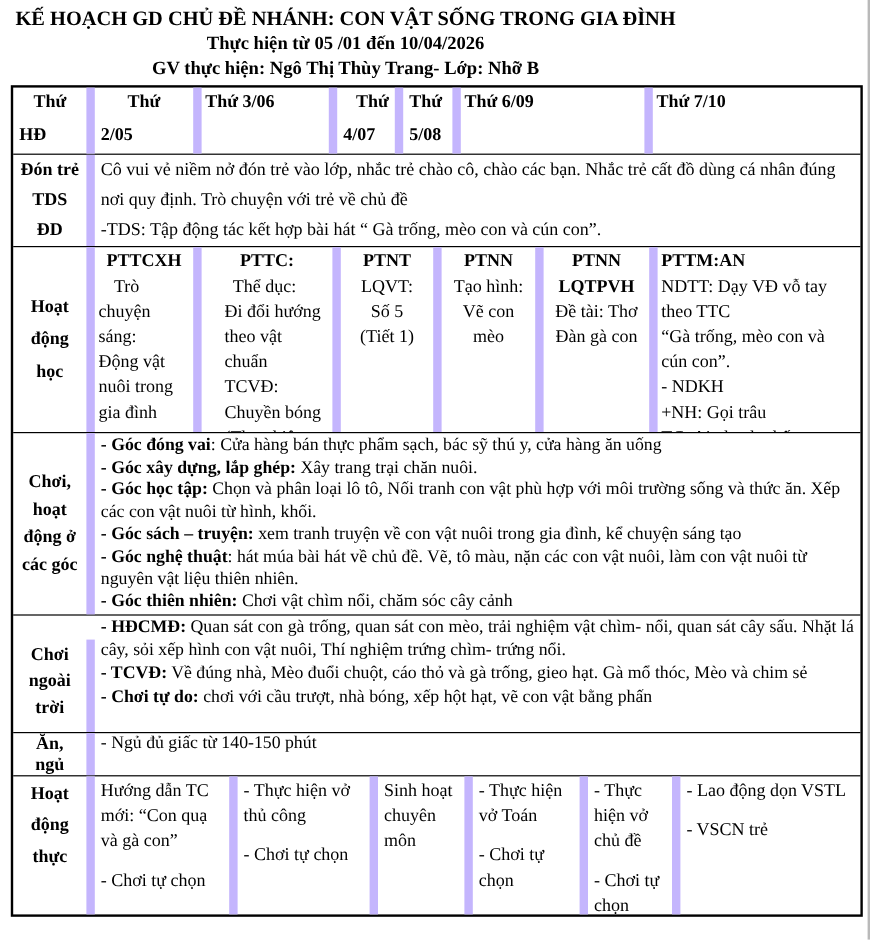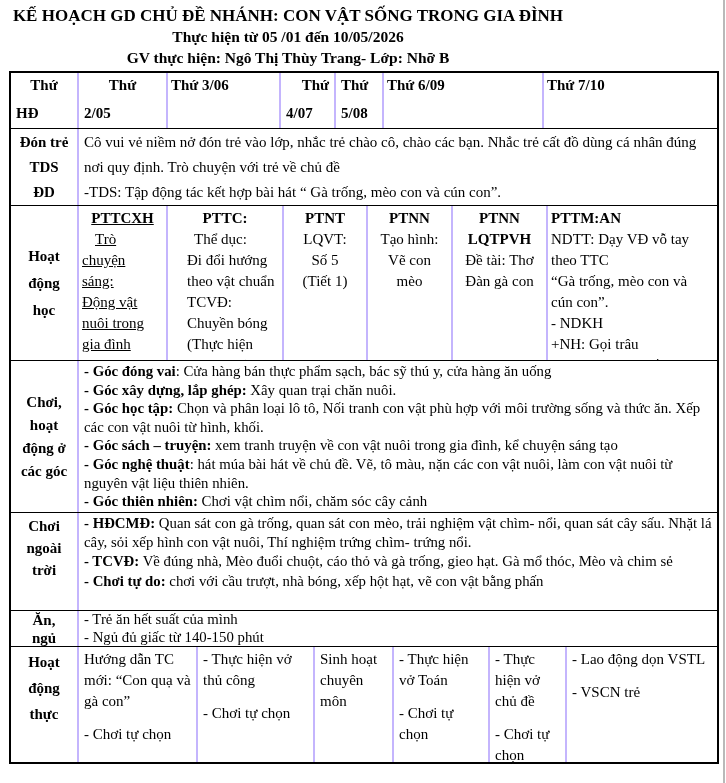--- a/index.html
+++ b/index.html
@@ -9,71 +9,71 @@
   
   .doc-hdr{position:absolute;left:0;top:5px;width:576px;text-align:center;font-weight:bold;}
   .t1{font-size:17px;line-height:21px;}
   .t2{font-size:15.5px;line-height:20px;margin-top:1px;}
   .t3{font-size:15.5px;line-height:20px;margin-top:1px;}
   
   .tbl{position:absolute;left:9px;top:71px;width:710px;border:2px solid #000;
        box-sizing:border-box;background:#fff;font-size:15px;}
   .row{display:flex;border-bottom:1px solid #000;align-items:stretch;box-sizing:border-box;}
   .row:last-child{border-bottom:none;}
-  .cell{border-right:2px solid #c4b5fd;box-sizing:border-box;overflow:hidden;flex-shrink:0;}
+  .cell{border-right:7px solid #c4b5fd;box-sizing:border-box;overflow:hidden;flex-shrink:0;}
   .cell.last{border-right:none;flex:1 1 auto;}
   .lbl{width:68px;font-weight:bold;text-align:center;flex-shrink:0;}
   .pad{padding:1px 5px;}
   .pre{white-space:pre-line;}
   .ctr{text-align:center;}
   .head{font-weight:bold;text-align:center;}
   
   .r1{height:56px;font-weight:bold;}
   .r1 .cell{display:flex;flex-direction:column;justify-content:space-between;padding:4px 3px 6px;}
   .r1 .one{justify-content:flex-start;}
   .r1 .top-c{text-align:center;}
   .r1 .top-r{text-align:right;padding-right:2px;}
   .r1 .bot-l{text-align:left;padding-left:2px;}
   
   .r2{height:77px;line-height:25px;}
   .r2 .lbl{padding-top:1px;line-height:25px;}
   
   .r3{height:155px;line-height:21px;}
   .r3 .lbl{display:flex;flex-direction:column;justify-content:center;line-height:27px;}
   .r3 .cell{padding:2px 3px;}
-  .c1-68{width:68px;} .c89{width:89px;text-decoration:underline;} .c116{width:116px;} .c84{width:84px;}
+  .c1-68{width:68px;} .c89{width:89px;} .c116{width:116px;} .c84{width:84px;}
   .c85{width:85px;} .c95{width:95px;}
   .ind{text-indent:13px;}
   .ind8{text-indent:7px;margin-left:16px;}
   
   .r4{height:152px;font-size:14.8px;line-height:18.6px;}
   .r4 .lbl{display:flex;flex-direction:column;justify-content:center;line-height:23px;font-size:15px;}
   
   .r5{height:98px;font-size:14.8px;line-height:19.2px;}
-  .r5 .lbl{padding-top:2px;line-height:22px;font-size:15px;}
+  .r5 .lbl{padding-top:2px;line-height:22px;font-size:15px;margin-top:20px;}
   
   .r6{height:36px;font-size:14.8px;line-height:17.5px;}
   .r6 .lbl{line-height:17.5px;padding-top:1px;font-size:15px;}
   .r6 .pad{padding:0 5px;}
   
   .r7{height:115px;line-height:21px;}
   .r7 .lbl{padding-top:3px;line-height:26px;}
   .r7 .cell{padding:2px 5px;}
   .r7 .p + .p{margin-top:12px;}
   .w119{width:119px;} .w117{width:117px;} .w79{width:79px;} .w96{width:96px;} .w77{width:77px;}
   .hw89{width:89px;} .hw113{width:113px;} .hw55{width:55px;} .hw48{width:48px;} .hw160{width:160px;}
   
   .scan-edge{position:absolute;right:1px;top:0;width:2px;height:783px;background:#b9b9b9;}
 </style>
 </head>
 <body>
 
 <div class="doc-hdr">
   <div class="t1">KẾ HOẠCH GD CHỦ ĐỀ NHÁNH: CON VẬT SỐNG TRONG GIA ĐÌNH</div>
-  <div class="t2">Thực hiện từ 05 /01 đến 10/05/2026</div>
+  <div class="t2">Thực hiện từ 05 /01 đến 10/04/2026</div>
   <div class="t3">GV thực hiện: Ngô Thị Thùy Trang- Lớp: Nhỡ B</div>
 </div>
 
 <div class="tbl">
 
   <div class="row r1">
     <div class="cell c1-68">
       <span class="top-c">Thứ</span>
       <span class="bot-l">HĐ</span>
     </div>
@@ -169,21 +169,21 @@
 
   <div class="row r4">
     <div class="cell lbl">
       <span>Chơi,</span>
       <span>hoạt</span>
       <span>động ở</span>
       <span>các góc</span>
     </div>
     <div class="cell last pad">
       <div><span class="b">- Góc đóng vai</span><span>: Cửa hàng bán thực phẩm sạch, bác sỹ thú y, cửa hàng ăn uống</span></div>
-      <div><span class="b">- Góc xây dựng, lắp ghép:</span><span> Xây quan trại chăn nuôi.</span></div>
+      <div><span class="b">- Góc xây dựng, lắp ghép:</span><span> Xây trang trại chăn nuôi.</span></div>
       <div><span class="b">- Góc học tập:</span><span> Chọn và phân loại lô tô, Nối tranh con vật phù hợp với môi trường sống và thức ăn. Xếp các con vật nuôi từ hình, khối.</span></div>
       <div><span class="b">- Góc sách – truyện:</span><span> xem tranh truyện về con vật nuôi trong gia đình, kể chuyện sáng tạo</span></div>
       <div><span class="b">- Góc nghệ thuật</span><span>: hát múa bài hát về chủ đề. Vẽ, tô màu, nặn các con vật nuôi, làm con vật nuôi từ nguyên vật liệu thiên nhiên.</span></div>
       <div><span class="b">- Góc thiên nhiên:</span><span> Chơi vật chìm nổi, chăm sóc cây cảnh</span></div>
     </div>
   </div>
 
   <div class="row r5">
     <div class="cell lbl">
       <div>Chơi</div>
@@ -196,21 +196,20 @@
       <div><span class="b">- Chơi tự do:</span><span> chơi với cầu trượt, nhà bóng, xếp hột hạt, vẽ con vật bằng phấn</span></div>
     </div>
   </div>
 
   <div class="row r6">
     <div class="cell lbl">
       <div>Ăn,</div>
       <div>ngủ</div>
     </div>
     <div class="cell last pad">
-      <div>- Trẻ ăn hết suất của mình</div>
       <div>- Ngủ đủ giấc từ 140-150 phút</div>
     </div>
   </div>
 
   <div class="row r7">
     <div class="cell lbl">
       <div>Hoạt</div>
       <div>động</div>
       <div>thực</div>
     </div>

